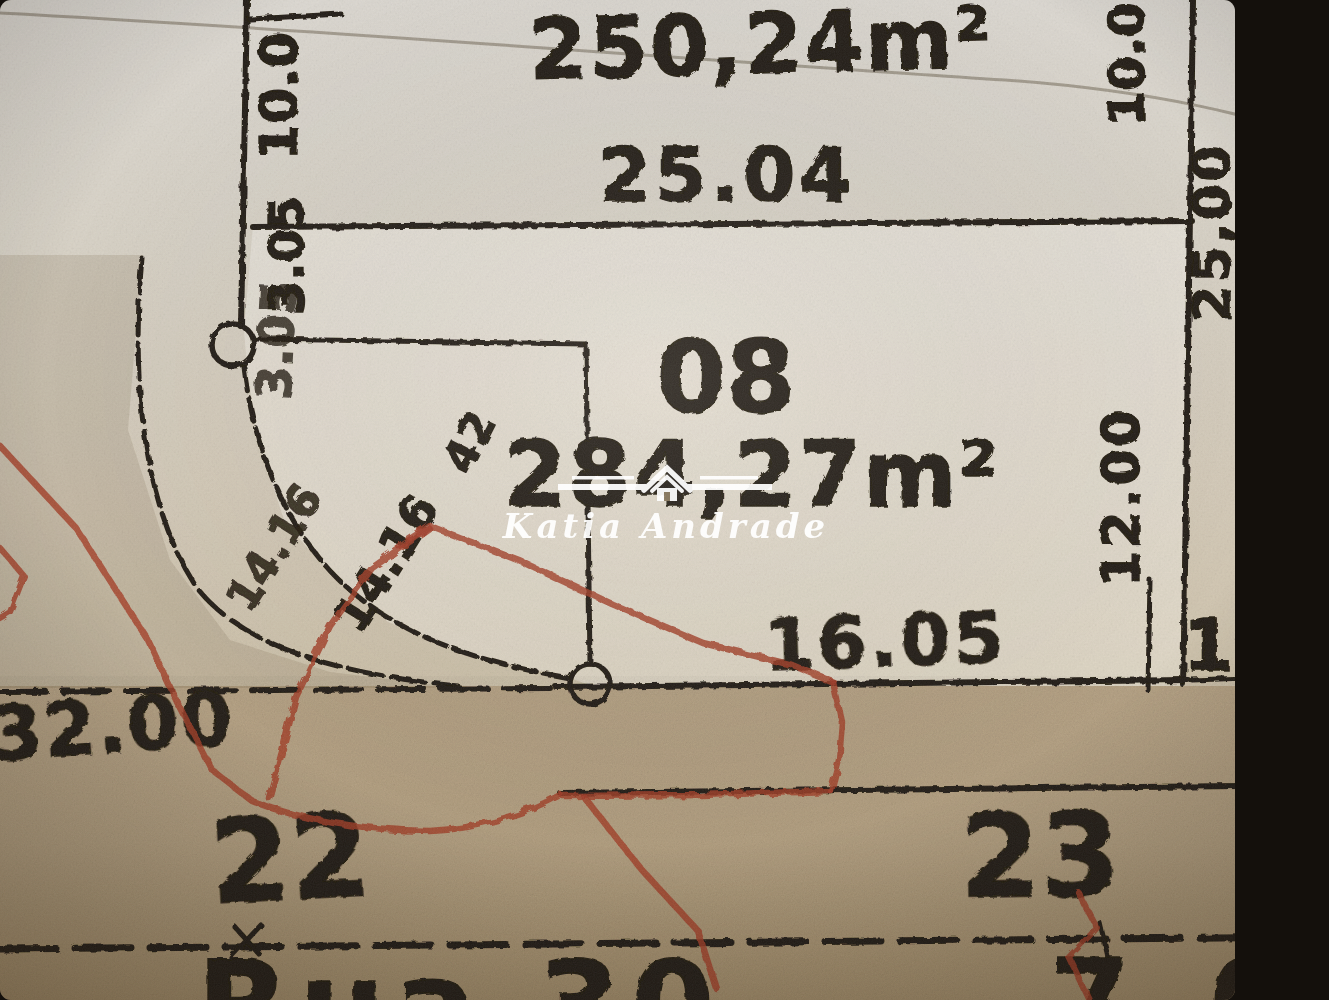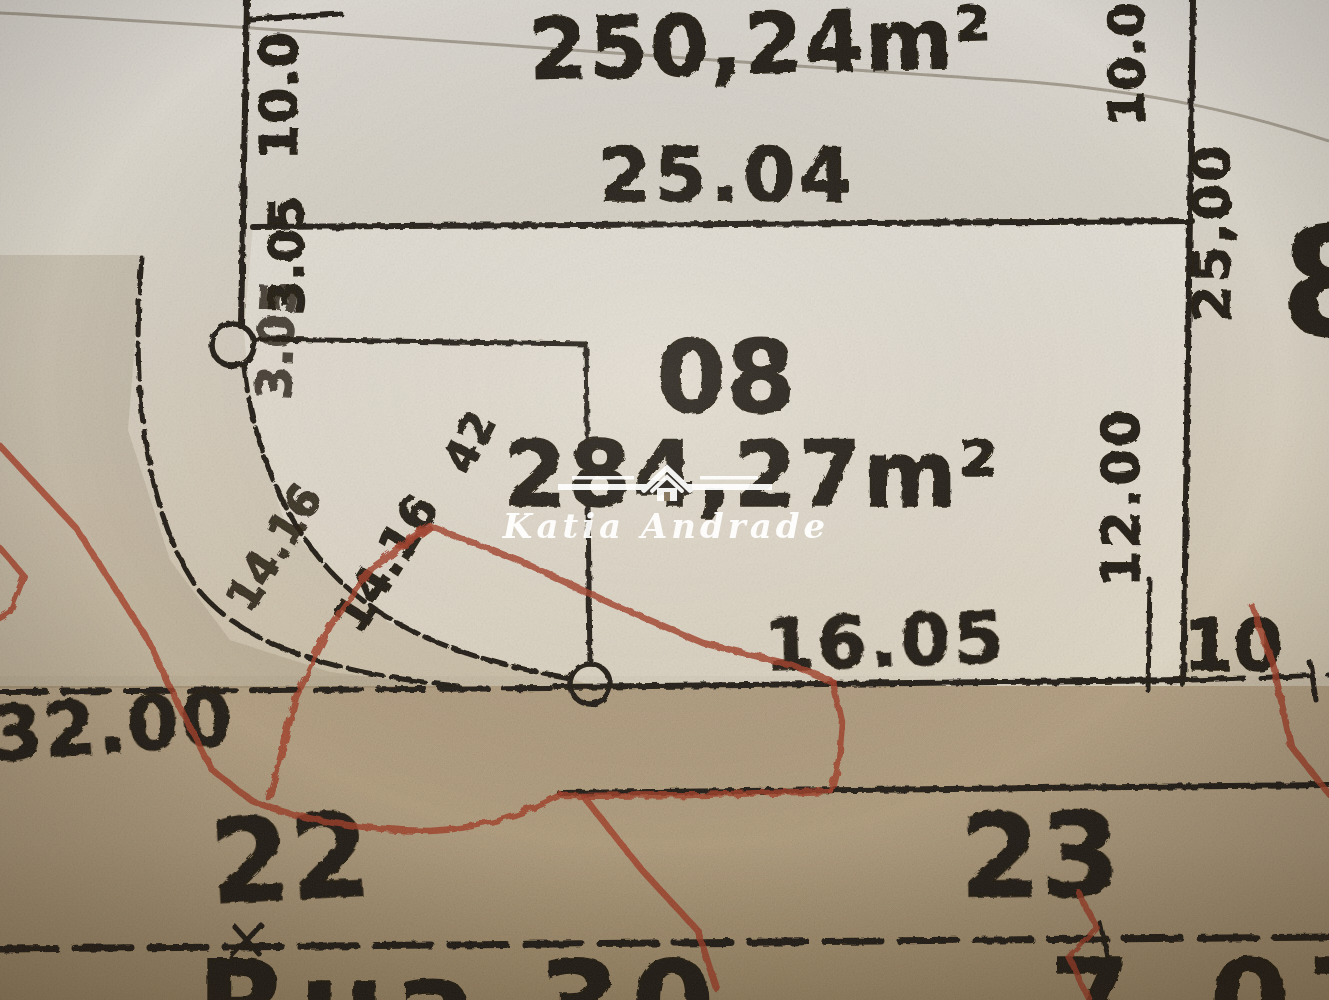--- a/index.html
+++ b/index.html
@@ -1,17 +1,17 @@
 <!DOCTYPE html>
 <html><head>
 <meta charset="utf-8">
 <style>
   html,body{margin:0;padding:0;background:#14100c;}
-  .stage{position:relative;width:1329px;height:1000px;overflow:hidden;
-         font-family:"DejaVu Sans",sans-serif;}
+  .stage{position:relative;width:1235px;height:1000px;overflow:hidden;
+         font-family:"DejaVu Sans",sans-serif;border-radius:11px;}
   svg{display:block;}
   .ink-line{stroke:#241c12;fill:none;stroke-linecap:round;stroke-linejoin:round;}
   .ink-text{fill:#241c12;font-family:"DejaVu Sans",sans-serif;font-weight:700;
             stroke:#241c12;stroke-width:1.4px;}
   .pen{stroke:#a33d27;fill:none;stroke-linecap:round;stroke-linejoin:round;opacity:.82;}
   .wm-text{fill:#ffffff;font-family:"DejaVu Serif",serif;font-style:italic;font-weight:700;}
 </style>
 </head>
 <body>
 

